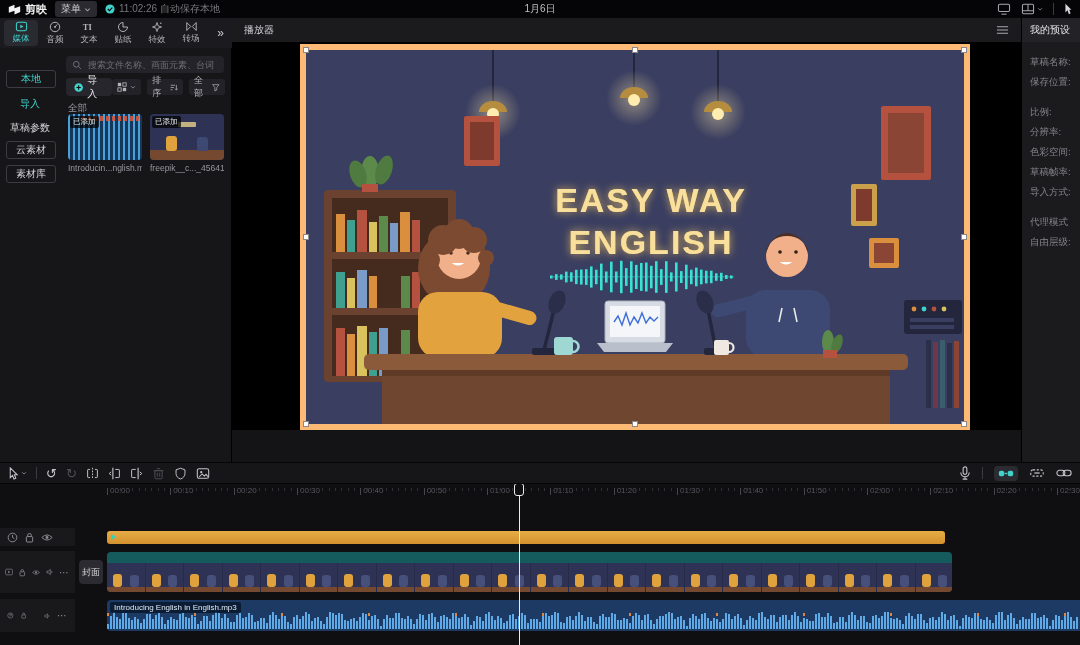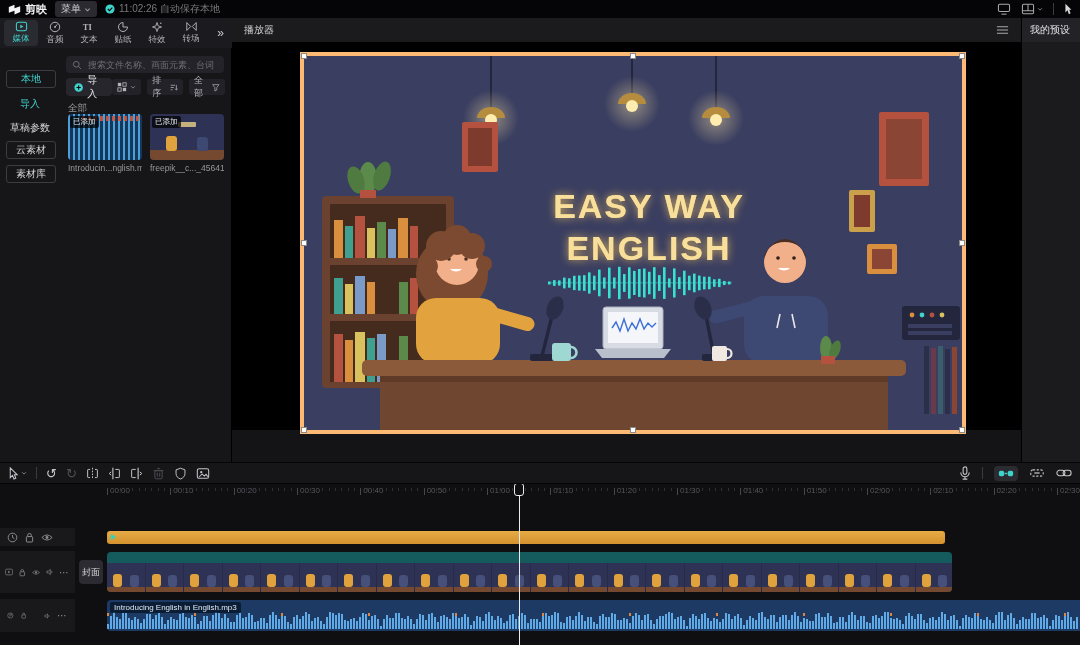--- a/index.html
+++ b/index.html
@@ -54,21 +54,21 @@
   .mini-scene .ms-l{position:absolute;left:16px;bottom:9px;width:11px;height:15px;background:#dfa23d;border-radius:3px;}
   .mini-scene .ms-r{position:absolute;right:16px;bottom:9px;width:11px;height:14px;background:#3e4973;border-radius:3px;}
   .mini-scene .ms-t{position:absolute;left:50%;top:8px;transform:translateX(-50%);width:18px;height:5px;background:#e8d289;opacity:.8;border-radius:1px;}
   .media-name{margin-top:3px;color:#96969c;font-size:8.5px;text-align:center;width:74px;overflow:hidden;white-space:nowrap;}
 
   
   #player-panel{position:absolute;left:232px;top:18px;width:790px;height:444px;background:#141416;border-right:1px solid #000;box-sizing:border-box;}
   #player-header{position:absolute;left:0;top:0;right:0;height:24px;background:#1b1b1e;display:flex;align-items:center;padding:0 12px;box-sizing:border-box;color:#cfcfd4;}
   #player-menu{margin-left:auto;}
   #canvas{position:absolute;left:0;top:24px;right:0;height:388px;background:#000;}
-  #frame{position:absolute;left:68px;top:10px;width:658px;height:374px;border:4px solid #fdba74;box-sizing:content-box;text-decoration:underline;}
+  #frame{position:absolute;left:68px;top:2px;width:658px;height:374px;border:6px solid #fdba74;box-sizing:content-box;text-decoration:underline;}
   .hdl{position:absolute;width:6px;height:6px;background:#fff;border:1px solid #8a8a8a;box-sizing:border-box;transform:translate(-50%,-50%);z-index:3;}
   #player-controls{position:absolute;left:0;bottom:0;right:0;height:32px;background:#161619;display:flex;align-items:center;padding:0 12px;box-sizing:border-box;gap:6px;}
   .tc{font-family:"DejaVu Sans Mono","Liberation Mono",monospace;font-size:9.5px;}
   #tc-current{color:#3fd3cc;}
   #tc-total{color:#82828a;}
   #play-btn{position:absolute;left:50%;transform:translateX(-50%);width:0;height:0;
             border-left:9px solid #e8e8e8;border-top:6px solid transparent;border-bottom:6px solid transparent;}
   #pc-right{margin-left:auto;display:flex;align-items:center;gap:8px;}
   #ratio-chip{border:1px solid #4a4a52;border-radius:3px;padding:1px 5px;color:#b4b4ba;font-size:9px;}
   .vdiv{width:1px;height:12px;background:#3a3a40;}
@@ -132,20 +132,21 @@
         <path d="M1.5 3 L4 5.5 L6.5 3" fill="none" stroke="#9a9aa0" stroke-width="1.2"></path>
       </svg>
     </div>
     <div id="save-status">
       <svg class="ic" width="10" height="10" viewBox="0 0 12 12">
         <circle cx="6" cy="6" r="5.5" fill="#3fd3cc"></circle>
         <path d="M3.4 6 L5.3 8 L8.8 4.3" stroke="#0c0c0e" stroke-width="1.4" fill="none"></path>
       </svg>
       <span>11:02:26 自动保存本地</span>
     </div>
+    <div id="doc-title">1月6日</div>
     <div id="topbar-right">
       <svg class="ic" width="14" height="12" viewBox="0 0 16 14">
         <rect x="1.5" y="1.5" width="13" height="8.5" rx="1.5" fill="none" stroke="#a8a8ae" stroke-width="1.2"></rect>
         <path d="M5 13 h6" stroke="#a8a8ae" stroke-width="1.2"></path>
       </svg>
       <span class="tb-ic">
         <svg class="ic" width="14" height="12" viewBox="0 0 16 14">
           <rect x="1.5" y="1.5" width="13" height="11" rx="1.5" fill="none" stroke="#a8a8ae" stroke-width="1.2"></rect>
           <path d="M1.5 9 H14.5 M8 1.5 V9" stroke="#a8a8ae" stroke-width="1.2"></path>
         </svg>
@@ -496,20 +497,33 @@
         <div class="hdl" style="left:100%;top:50%;"></div>
         <div class="hdl" style="left:0;top:100%;"></div>
         <div class="hdl" style="left:50%;top:100%;"></div>
         <div class="hdl" style="left:100%;top:100%;"></div>
       </div>
     </div>
   </div>
 
   <div id="right-panel">
     <div id="params-header">我的预设</div>
+    <div id="params-list">
+        <div class="param-field">草稿名称:</div>
+        <div class="param-field">保存位置:</div>
+        <div class="param-gap"></div>
+        <div class="param-field">比例:</div>
+        <div class="param-field">分辨率:</div>
+        <div class="param-field">色彩空间:</div>
+        <div class="param-field">草稿帧率:</div>
+        <div class="param-field">导入方式:</div>
+        <div class="param-gap"></div>
+        <div class="param-field">代理模式</div>
+        <div class="param-field">自由层级:</div>
+      </div>
   </div>
 
   <div id="toolbar">
     <span class="tb-ic">
       <svg class="ic" width="11" height="13" viewBox="0 0 10 14">
         <path d="M1.5 1 L1.5 11.5 L4 9 L5.5 13 L7.5 12.2 L6 8.4 L9 8.4 Z" fill="none" stroke="#c4c4ca" stroke-width="1.1"></path>
       </svg>
       <svg class="ic" width="6" height="6" viewBox="0 0 8 8">
         <path d="M1.5 3 L4 5.5 L6.5 3" fill="none" stroke="#8a8a90" stroke-width="1.2"></path>
       </svg>

